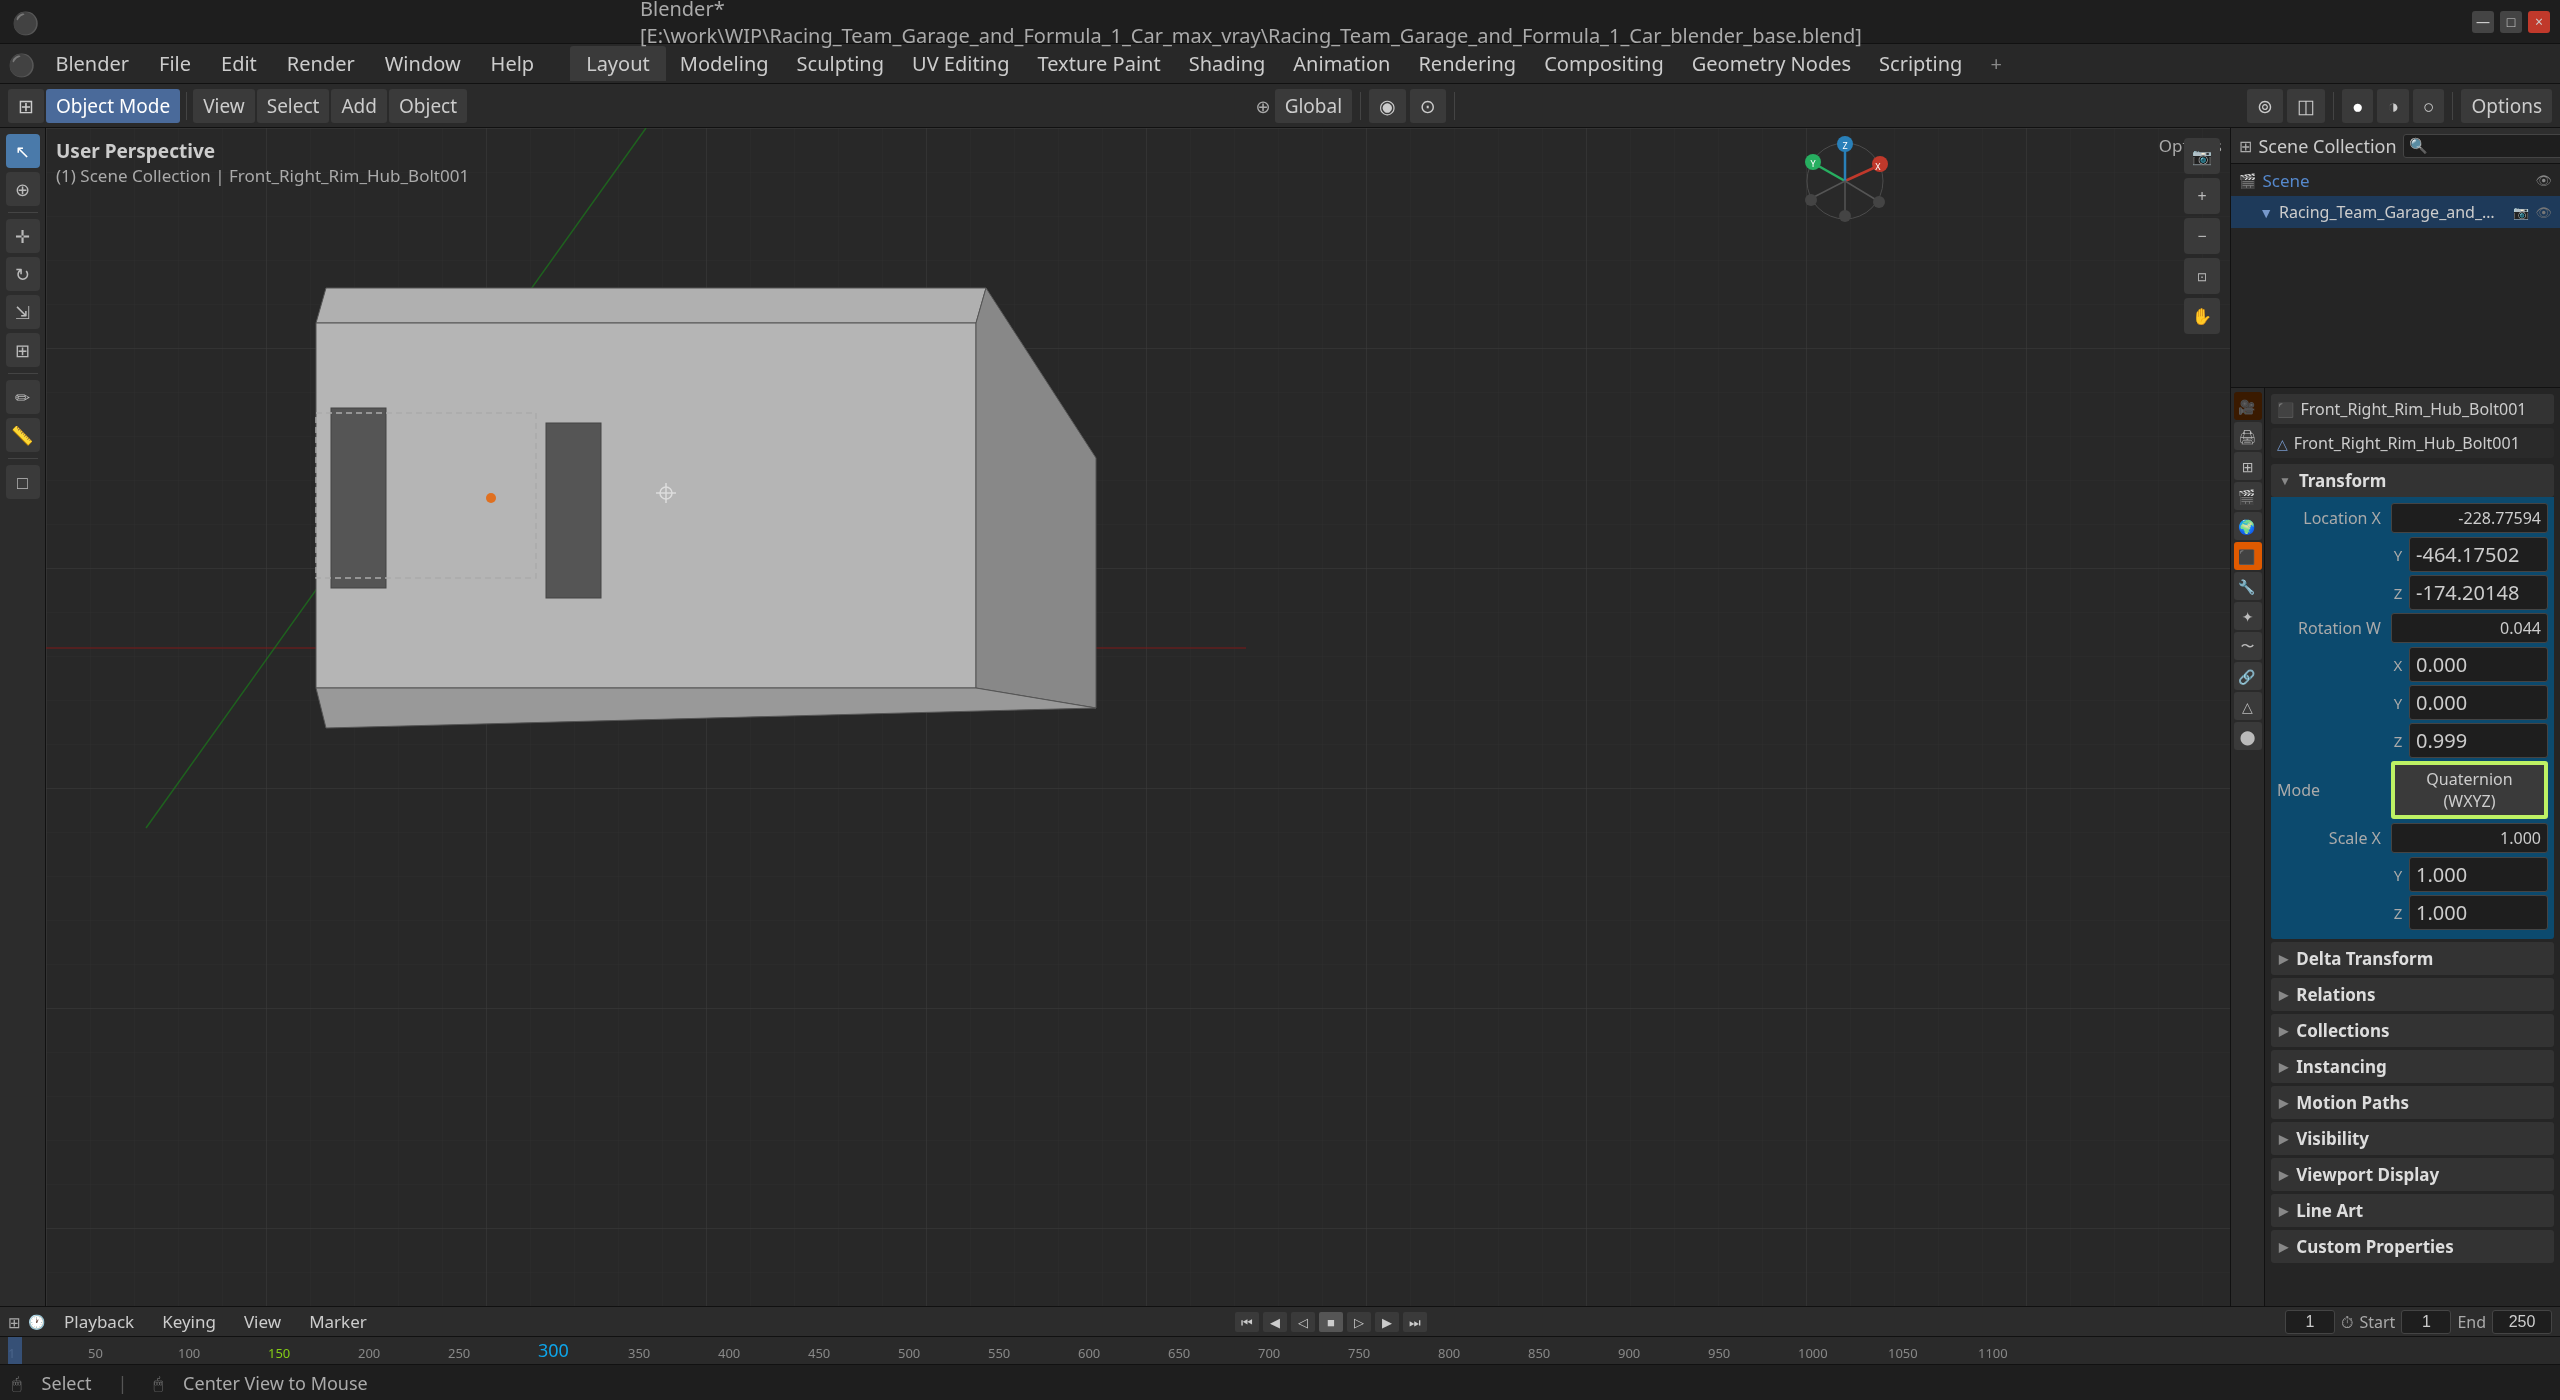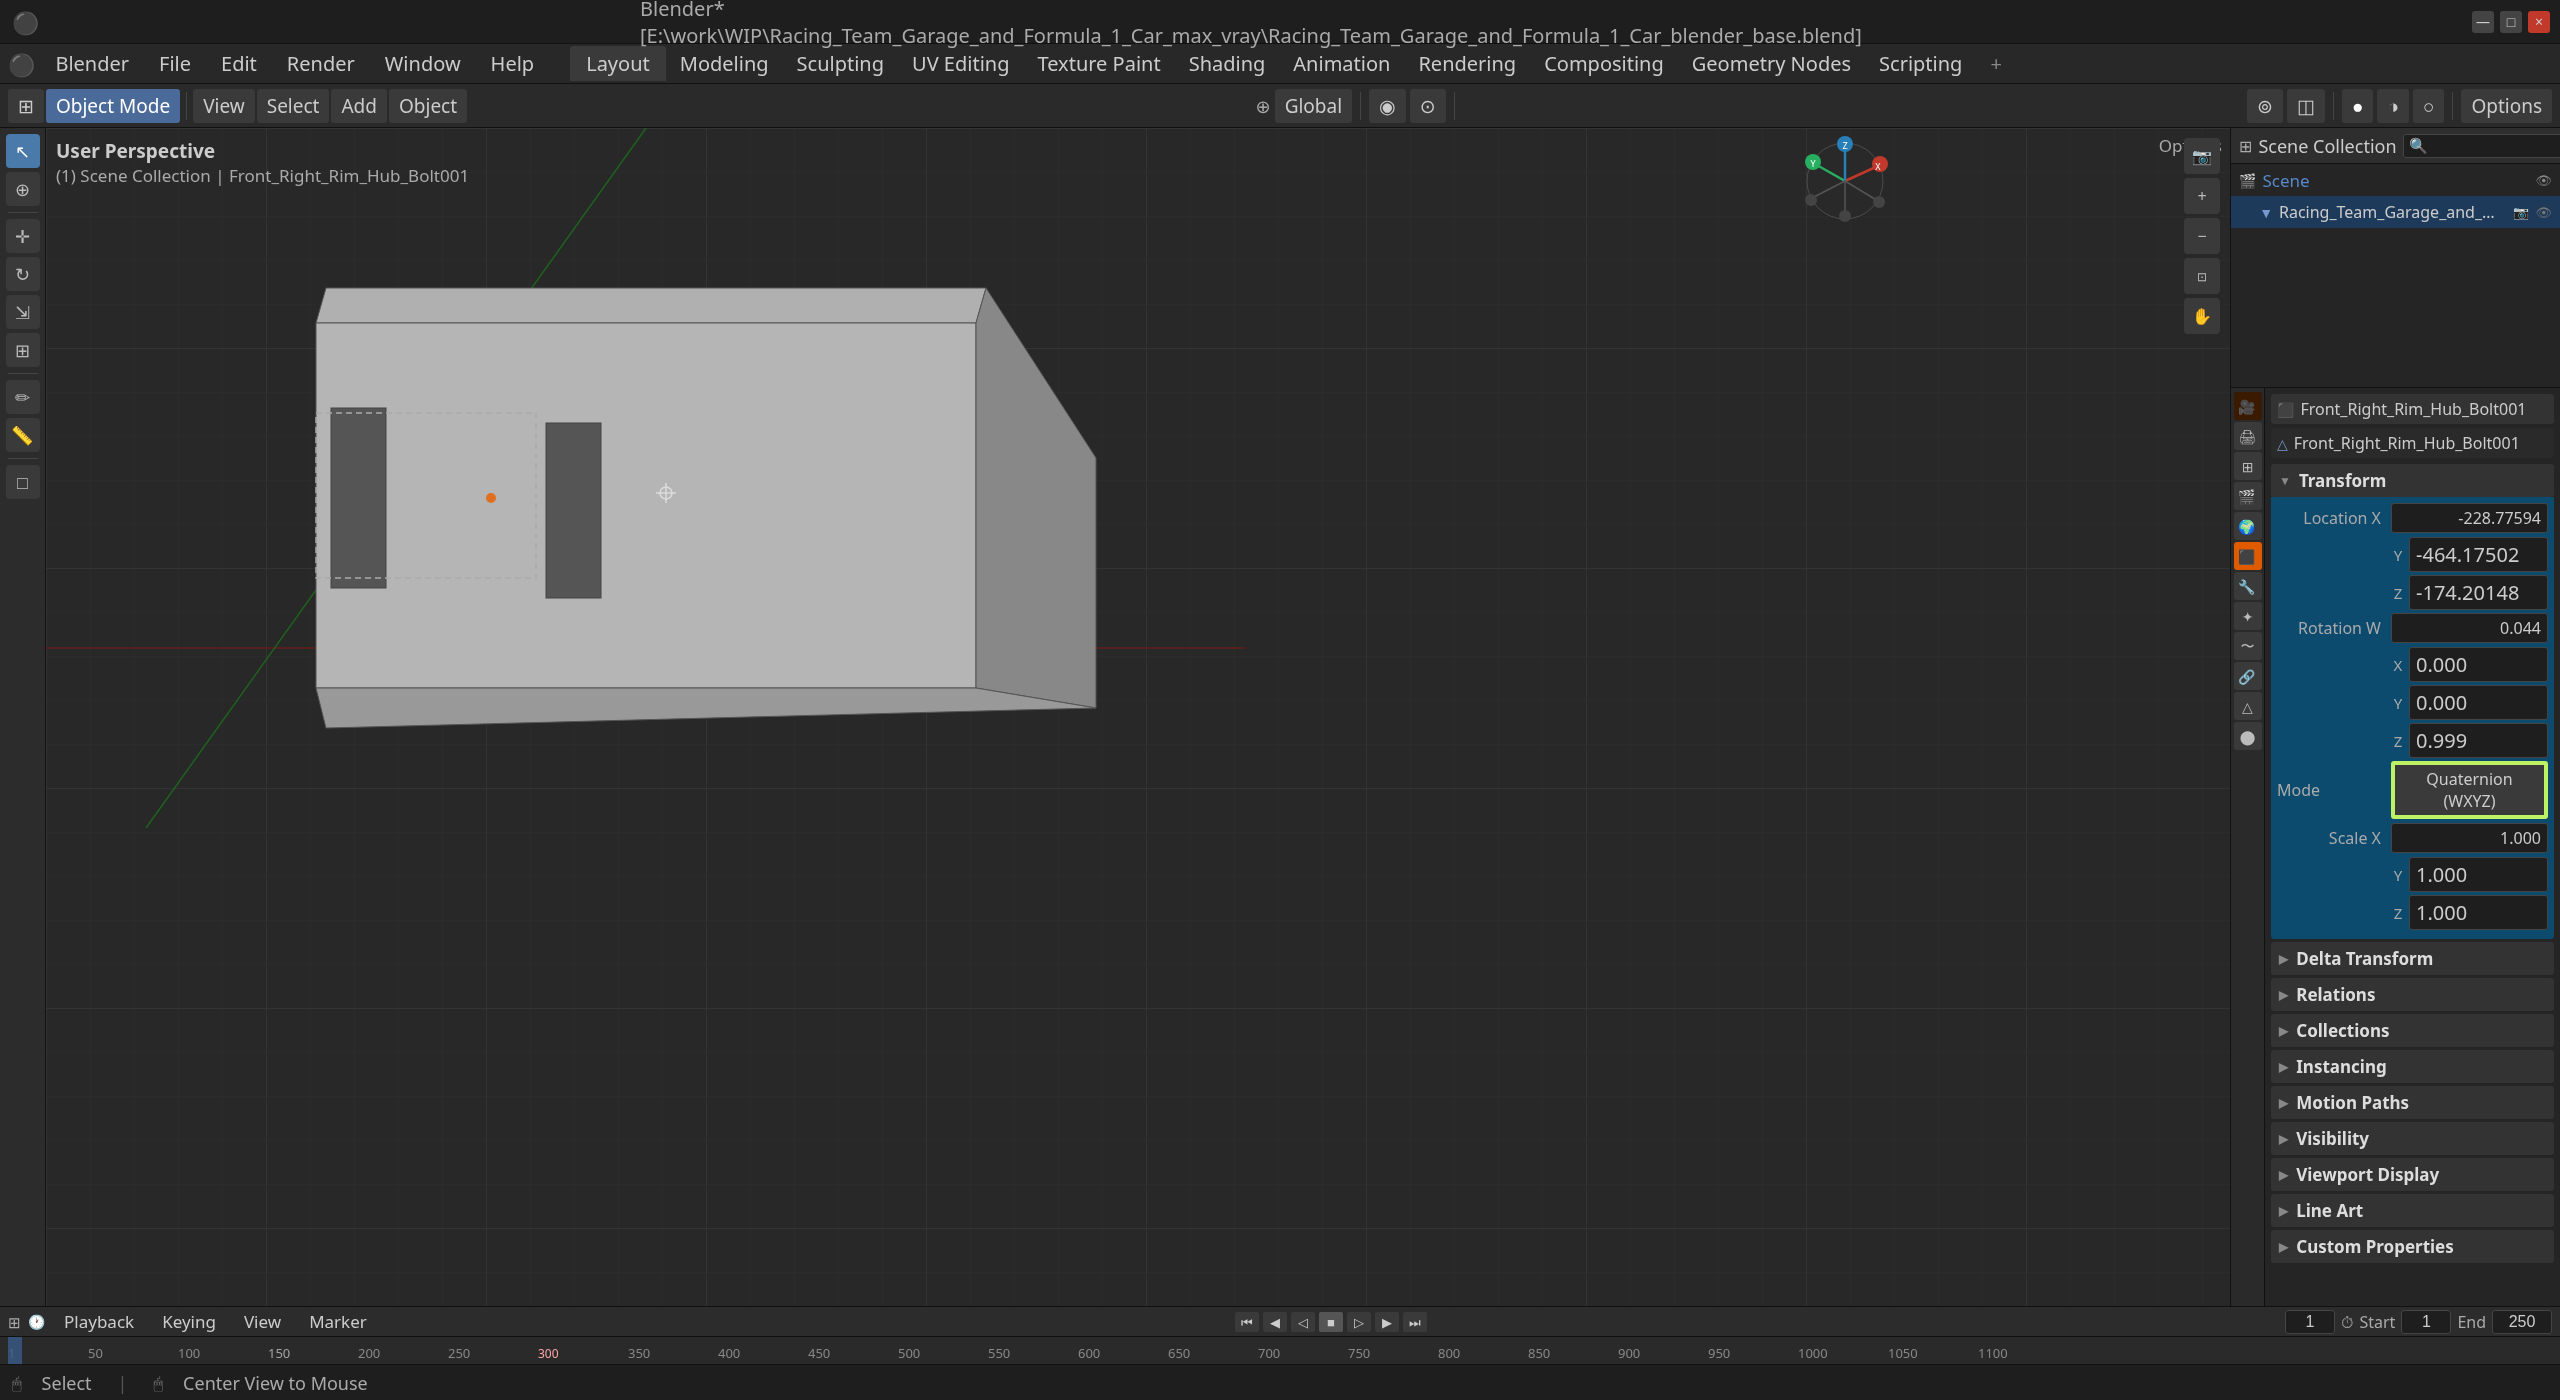--- a/index.html
+++ b/index.html
@@ -824,24 +824,24 @@
   </div>
 
   <div id="timeline-track" data-name="timeline-track" style="position:relative; flex:1; background:#2a2a2a; overflow:hidden;">
 
     <div data-name="playhead-marker" style="position:absolute; top:0; left:8px; width:14px; height:100%; background:#3a5a8a; opacity:0.8; z-index:2;"></div>
 
     <div style="position:absolute; bottom:0; left:0; right:0; height:20px; display:flex; align-items:flex-end;">
       <span style="position:absolute; left:8px; font-size:13px; color:#888; bottom:2px;" data-name="tick-0">1</span>
       <span style="position:absolute; left:88px; font-size:13px; color:#888; bottom:2px;" data-name="tick-50">50</span>
       <span style="position:absolute; left:178px; font-size:13px; color:#888; bottom:2px;" data-name="tick-100">100</span>
-      <span style="position:absolute; left:268px; font-size:13px; color:#a3a3a3; bottom:2px;" data-name="tick-150">150</span>
+      <span style="position:absolute; left:268px; font-size:13px; color:#84cc16; bottom:2px;" data-name="tick-150">150</span>
       <span style="position:absolute; left:358px; font-size:13px; color:#888; bottom:2px;" data-name="tick-200">200</span>
       <span style="position:absolute; left:448px; font-size:13px; color:#888; bottom:2px;" data-name="tick-250">250</span>
-      <span style="position:absolute; left:538px; font-size:12px; color:#fca5a5; bottom:2px;" data-name="tick-300">300</span>
+      <span style="position:absolute; left:538px; font-size:18px; color:#0ea5e9; bottom:2px;" data-name="tick-300">300</span>
       <span style="position:absolute; left:628px; font-size:13px; color:#888; bottom:2px;" data-name="tick-350">350</span>
       <span style="position:absolute; left:718px; font-size:13px; color:#888; bottom:2px;" data-name="tick-400">400</span>
       <span style="position:absolute; left:808px; font-size:13px; color:#888; bottom:2px;" data-name="tick-450">450</span>
       <span style="position:absolute; left:898px; font-size:13px; color:#888; bottom:2px;" data-name="tick-500">500</span>
       <span style="position:absolute; left:988px; font-size:13px; color:#888; bottom:2px;" data-name="tick-550">550</span>
       <span style="position:absolute; left:1078px; font-size:13px; color:#888; bottom:2px;" data-name="tick-600">600</span>
       <span style="position:absolute; left:1168px; font-size:13px; color:#888; bottom:2px;" data-name="tick-650">650</span>
       <span style="position:absolute; left:1258px; font-size:13px; color:#888; bottom:2px;" data-name="tick-700">700</span>
       <span style="position:absolute; left:1348px; font-size:13px; color:#888; bottom:2px;margin-top:48px;" data-name="tick-750">750</span>
       <span style="position:absolute; left:1438px; font-size:13px; color:#888; bottom:2px;" data-name="tick-800">800</span>

